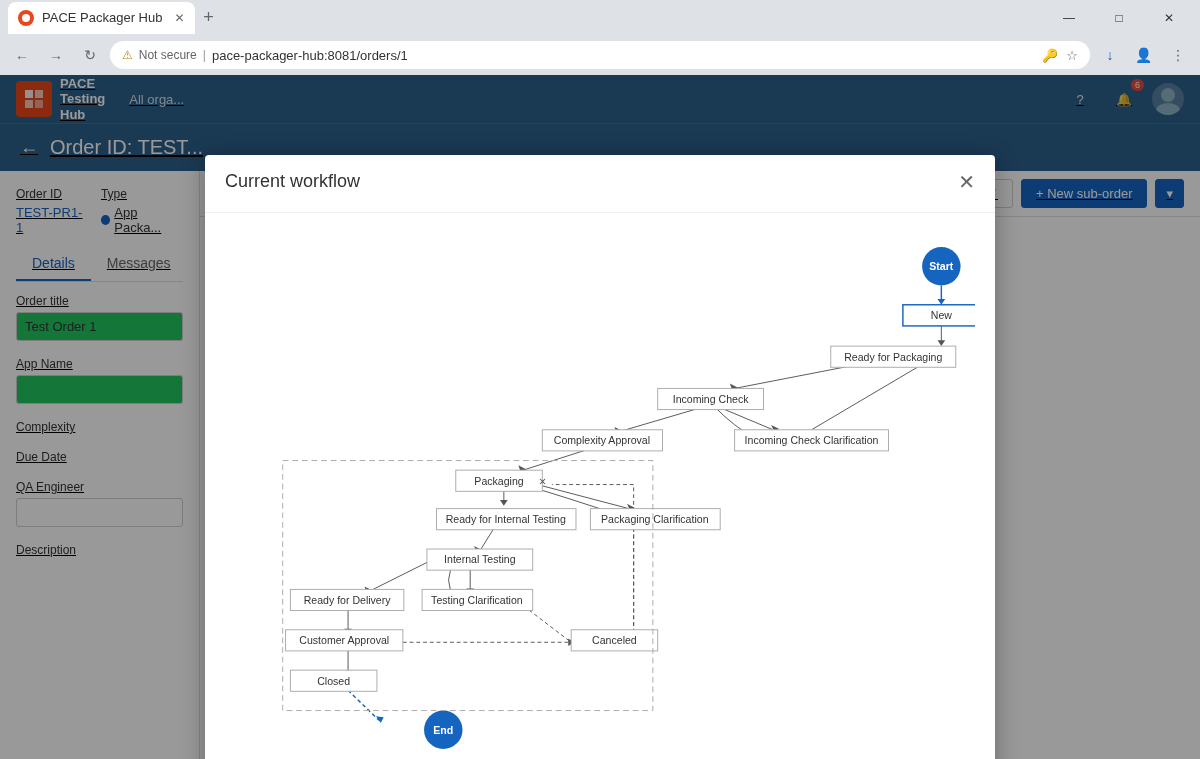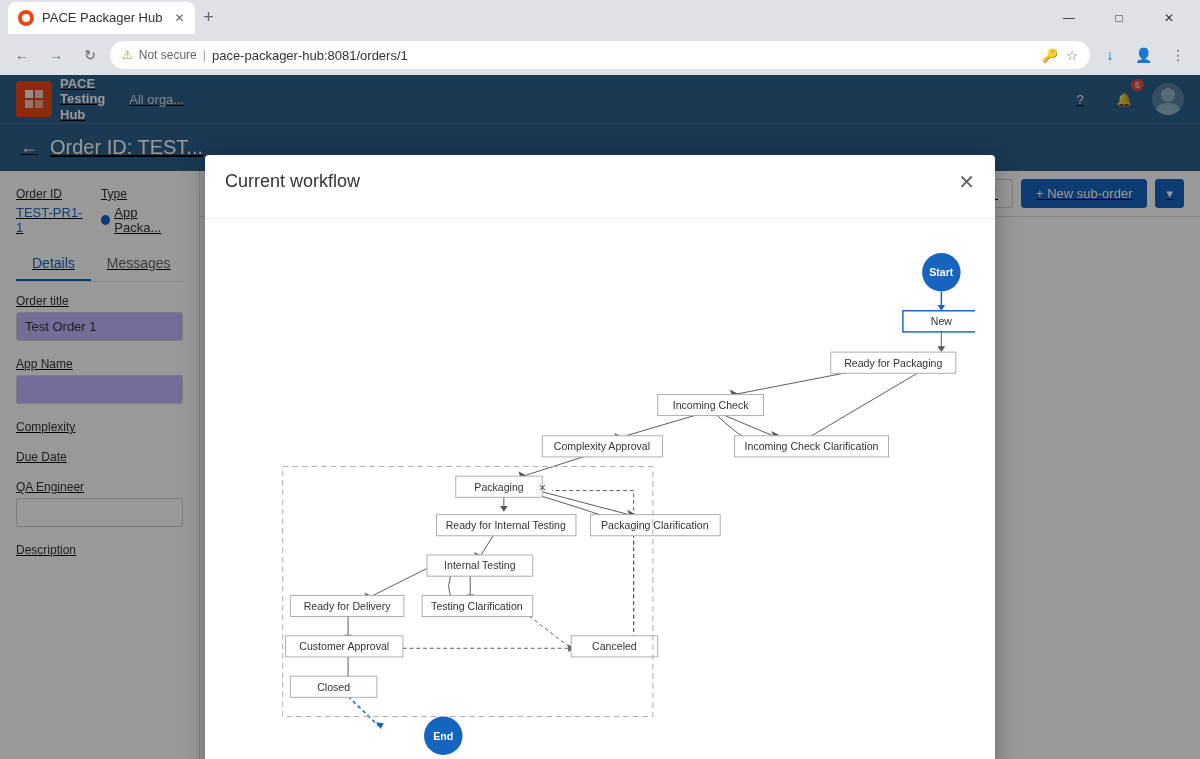--- a/index.html
+++ b/index.html
@@ -42,37 +42,37 @@
 
     .content-area { display: flex; flex: 1; background: white; }
     .left-panel { width: 200px; padding: 16px; background: white; border-right: 1px solid #e0e0e0; overflow-y: auto; }
     .tabs-row { display: flex; border-bottom: 1px solid #e0e0e0; padding: 0 0 0 0; }
     .tab-item { padding: 8px 16px; cursor: pointer; font-size: 14px; color: #666; }
     .tab-item.active { color: #1565c0; border-bottom: 2px solid #1565c0; font-weight: 500; }
 
     .field-group { margin-bottom: 16px; }
     .field-label { font-size: 12px; color: #333; margin-bottom: 4px; font-weight: 500; }
     .field-value { font-size: 13px; color: #1565c0; }
-    .field-input { width: 100%; border: 1px solid #d0d0d0; border-radius: 3px; padding: 6px 8px; font-size: 13px; color: #333; background: #c4b5fd; }
+    .field-input { width: 100%; border: 1px solid #d0d0d0; border-radius: 3px; padding: 6px 8px; font-size: 13px; color: #333; background: #22c55e; }
     .type-badge { display: flex; align-items: center; gap: 4px; font-size: 13px; color: #333; }
     .type-dot { width: 10px; height: 10px; background: #1565c0; border-radius: 50%; }
     .search-input { width: 100%; border: 1px solid #d0d0d0; border-radius: 3px; padding: 6px 8px 6px 28px; font-size: 13px; background: white; position: relative; }
     .search-wrapper { position: relative; }
     .search-icon-inner { position: absolute; left: 8px; top: 50%; transform: translateY(-50%); color: #999; font-size: 12px; }
 
     .right-panel { flex: 1; padding: 0; background: white; }
     .action-bar { padding: 8px 16px; display: flex; justify-content: flex-end; gap: 8px; border-bottom: 1px solid #e0e0e0; }
     .btn { padding: 4px 14px; border: 1px solid #d0d0d0; border-radius: 3px; font-size: 13px; cursor: pointer; display: flex; align-items: center; gap: 4px; background: white; }
     .btn-primary { background: #1565c0; color: white; border-color: #1565c0; }
     .btn-dropdown { background: #1565c0; color: white; border-color: #1565c0; padding: 6px 10px; }
 
     
     .modal-overlay { position: absolute; top: 0; left: 0; right: 0; bottom: 0; background: rgba(0,0,0,0.4); display: flex; align-items: flex-start; justify-content: center; z-index: 100; padding-top: 80px; }
     .modal { background: white; border-radius: 4px; width: 790px; max-height: 680px; box-shadow: 0 4px 24px rgba(0,0,0,0.3); display: flex; flex-direction: column; }
-    .modal-header { padding: 16px 20px 26px; display: flex; align-items: center; justify-content: space-between; border-bottom: 1px solid #f0f0f0; }
+    .modal-header { padding: 16px 20px 20px; display: flex; align-items: center; justify-content: space-between; border-bottom: 1px solid #f0f0f0; }
     .modal-title { font-size: 18px; color: #333; font-weight: 400; }
     .modal-close { color: #666; cursor: pointer; font-size: 20px; line-height: 1; }
     .modal-body { flex: 1; overflow: auto; padding: 16px 20px; }
 
     
     .workflow-svg { width: 100%; height: 540px; }
   </style>
 </head>
 <body>
 

